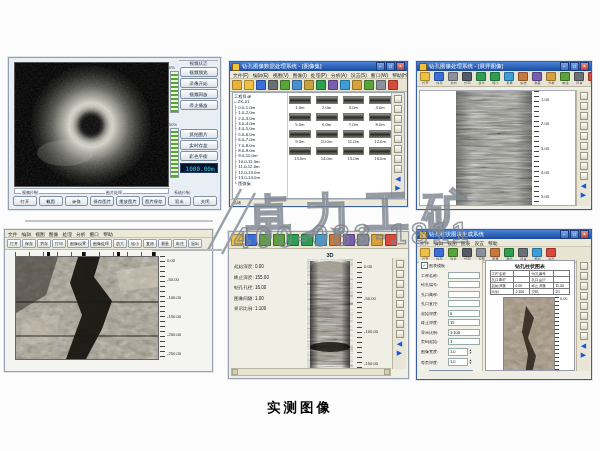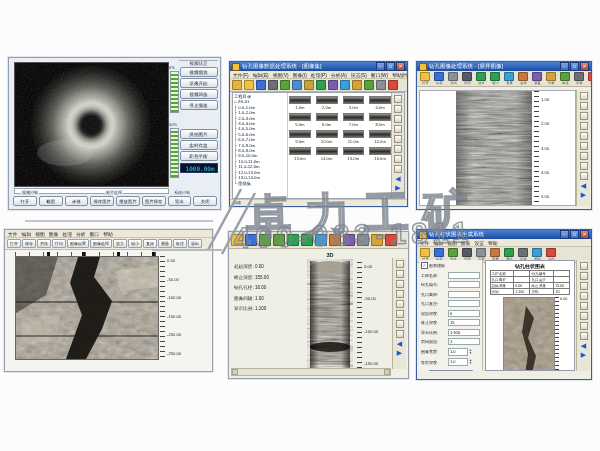--- a/index.html
+++ b/index.html
@@ -821,13 +821,14 @@
     <svg width="600" height="451">
       <line x1="25" y1="221" x2="213" y2="221" stroke="#c2c6cb" stroke-width="2"></line>
       <line x1="208" y1="250" x2="241" y2="189" stroke="#9aa0a7" stroke-width="2.5"></line>
       <line x1="222" y1="254" x2="255" y2="193" stroke="#9aa0a7" stroke-width="2.5"></line>
       <line x1="152" y1="250" x2="222" y2="250" stroke="#b4b8be" stroke-width="2"></line>
     </svg>
     <div class="wm-brand">卓力工矿</div>
     <div class="wm-phone">400-083-1811</div>
   </div>
 
+  <div class="caption">实测图像</div>
 </div>
 
 </body></html>

